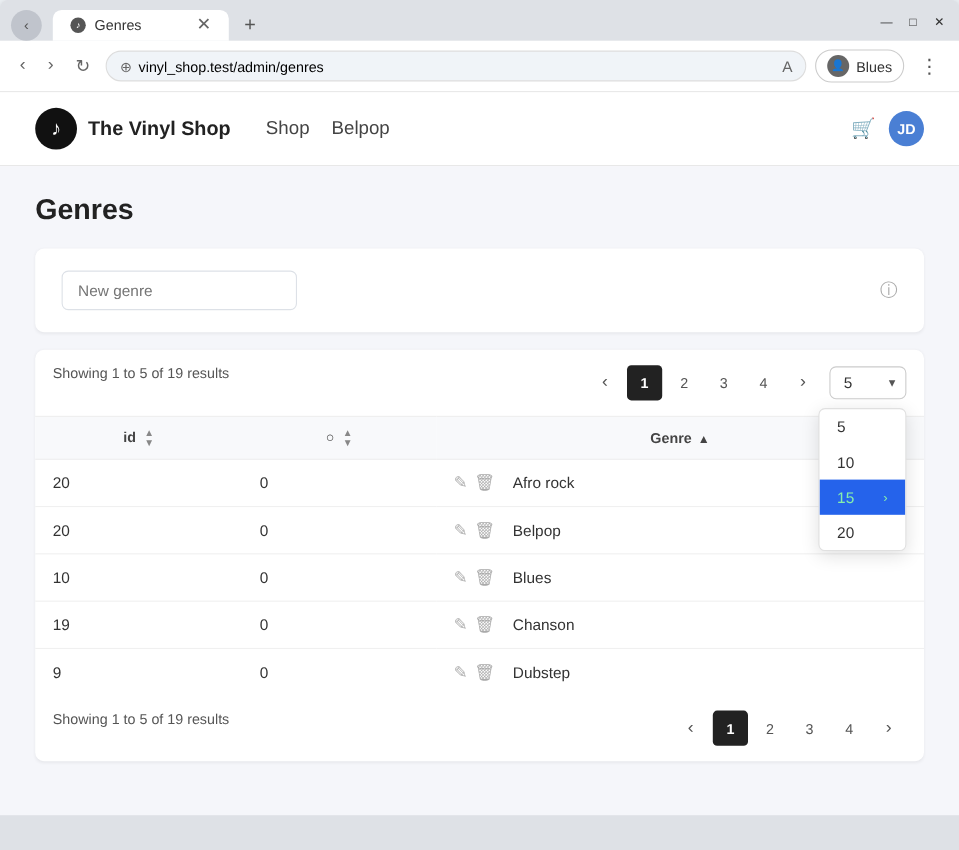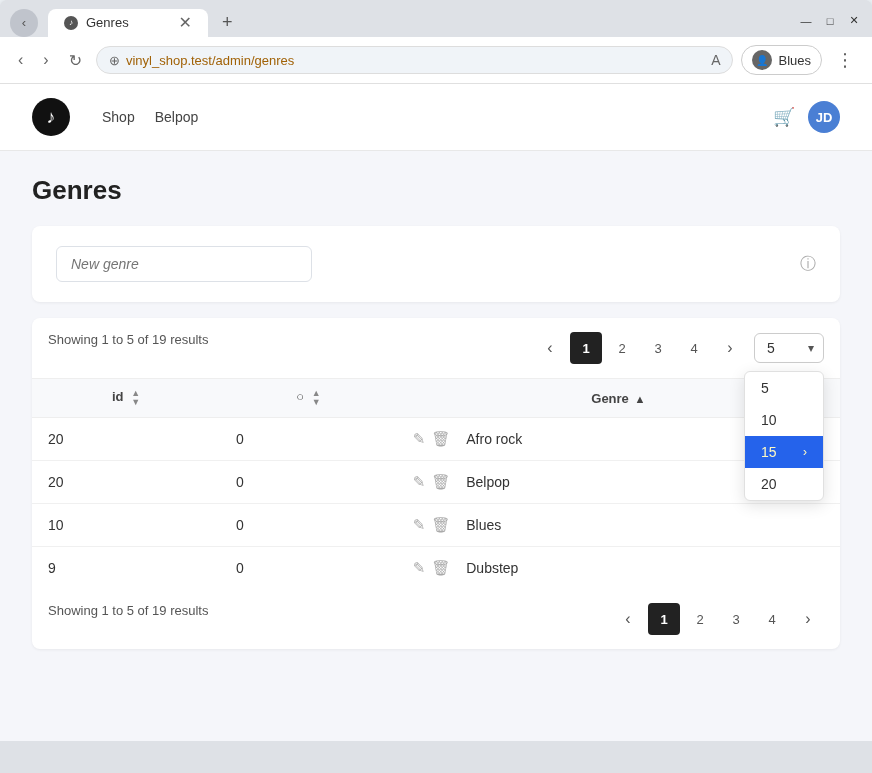--- a/index.html
+++ b/index.html
@@ -12,48 +12,48 @@
     .browser-tab-favicon { width: 14px; height: 14px; border-radius: 50%; background: #555; display: flex; align-items: center; justify-content: center; color: white; font-size: 8px; }
     .browser-tab-close { margin-left: auto; color: #666; cursor: pointer; font-size: 16px; line-height: 1; }
     .new-tab-btn { background: none; border: none; font-size: 18px; color: #555; cursor: pointer; padding: 4px 8px; }
     .win-controls { margin-left: auto; display: flex; gap: 8px; padding-bottom: 4px; }
     .win-ctrl { width: 16px; height: 16px; border-radius: 2px; display: flex; align-items: center; justify-content: center; font-size: 11px; color: #333; cursor: pointer; }
 
     
     .browser-navbar { background: white; padding: 8px 12px; display: flex; align-items: center; gap: 8px; border-bottom: 1px solid #e0e0e0; }
     .nav-btn { background: none; border: none; color: #666; cursor: pointer; font-size: 16px; padding: 4px 6px; border-radius: 4px; }
     .address-bar { flex: 1; display: flex; align-items: center; background: #f0f4f8; border-radius: 20px; padding: 5px 12px; gap: 6px; border: 1px solid #ddd; }
-    .address-text { font-size: 13px; color: #a16207; flex: 1; }
+    .address-text { font-size: 13px; color: #000000; flex: 1; }
     .translate-icon { color: #666; font-size: 14px; }
     .profile-btn { display: flex; align-items: center; gap: 6px; border: 1px solid #ccc; border-radius: 20px; padding: 4px 10px; cursor: pointer; font-size: 13px; background: white; }
     .profile-icon { width: 20px; height: 20px; border-radius: 50%; background: #666; display: flex; align-items: center; justify-content: center; color: white; font-size: 10px; }
     .menu-dots { background: none; border: none; font-size: 18px; color: #555; cursor: pointer; padding: 4px 6px; }
 
     
     .page-content { background: white; min-height: 640px; }
 
     
     .site-header { background: white; border-bottom: 1px solid #e8e8e8; padding: 14px 32px; display: flex; align-items: center; justify-content: space-between; }
     .site-logo { display: flex; align-items: center; gap: 10px; }
     .logo-icon { width: 38px; height: 38px; border-radius: 50%; background: #111; display: flex; align-items: center; justify-content: center; color: white; font-size: 18px; }
     .site-name { font-size: 18px; font-weight: 600; color: #222; }
     .site-nav { display: flex; gap: 20px; align-items: center; margin-left: 24px; }
-    .site-nav a { text-decoration: none; color: #444; font-size: 14px; }
+    .site-nav a { text-decoration: none; color: #444; font-size: 17px; }
     .header-right { display: flex; align-items: center; gap: 12px; }
     .cart-icon { color: #666; font-size: 18px; cursor: pointer; }
     .user-avatar { width: 32px; height: 32px; border-radius: 50%; background: #4a7fd4; display: flex; align-items: center; justify-content: center; color: white; font-size: 13px; font-weight: 600; cursor: pointer; }
 
     
     .main-container { padding: 24px 32px; background: #f5f6fa; min-height: 590px; }
     .page-title { font-size: 26px; font-weight: 600; color: #222; margin-bottom: 20px; }
 
     
     .card { background: white; border-radius: 8px; padding: 20px 24px; margin-bottom: 16px; box-shadow: 0 1px 3px rgba(0,0,0,0.06); }
     .new-genre-row { display: flex; align-items: center; justify-content: space-between; }
-    .genre-input { border: 1px solid #dde1e7; border-radius: 6px; padding: 9px 14px; font-size: 14px; color: #999; width: 256px; outline: none; font-style: italic; }
+    .genre-input { border: 1px solid #dde1e7; border-radius: 6px; padding: 9px 14px; font-size: 14px; color: #999; width: 214px; outline: none; }
     .info-icon { color: #aaa; font-size: 16px; cursor: pointer; }
 
     
     .table-card { background: white; border-radius: 8px; box-shadow: 0 1px 3px rgba(0,0,0,0.06); overflow: visible; position: relative; }
     .showing-text { font-size: 13px; color: #555; }
 
     
     .pagination { display: flex; align-items: center; gap: 4px; }
     .page-btn { width: 32px; height: 32px; border-radius: 4px; border: none; background: none; cursor: pointer; font-size: 13px; color: #555; display: flex; align-items: center; justify-content: center; }
     .page-btn.active { background: #222; color: white; font-weight: 600; }
@@ -72,21 +72,21 @@
     .action-icon { color: #aaa; cursor: pointer; font-size: 15px; }
 
     
     .per-page-select-wrapper { position: relative; display: inline-block; }
     .per-page-select { border: 1px solid #ccc; border-radius: 6px; padding: 6px 30px 6px 12px; font-size: 14px; color: #333; background: white; appearance: none; cursor: pointer; min-width: 70px; }
     .select-chevron { position: absolute; right: 10px; top: 50%; transform: translateY(-50%); font-size: 12px; color: #555; pointer-events: none; }
 
     
     .dropdown-menu { position: absolute; top: 38px; right: 0; background: white; border: 1px solid #e0e0e0; border-radius: 6px; box-shadow: 0 4px 16px rgba(0,0,0,0.12); z-index: 100; min-width: 80px; overflow: hidden; }
     .dropdown-item { padding: 8px 16px; font-size: 14px; color: #333; cursor: pointer; white-space: nowrap; }
-    .dropdown-item.highlighted { background: #2563eb; color: #fef9c3; display: flex; align-items: center; justify-content: space-between; }
+    .dropdown-item.highlighted { background: #2563eb; color: #86efac; display: flex; align-items: center; justify-content: space-between; }
     .check-mark { font-size: 12px; }
 
     
     .table-controls { position: relative; display: flex; align-items: flex-start; justify-content: space-between; padding: 14px 16px; }
   </style>
 </head>
 <body>
 
 <div class="browser-chrome">
 
@@ -126,20 +126,21 @@
     </div>
     <button class="menu-dots">⋮</button>
   </div>
 
   <div class="page-content">
 
     <div class="site-header">
       <div style="display:flex;align-items:center;gap:8px;">
         <div class="site-logo">
           <div class="logo-icon">♪</div>
+          <span class="site-name">The Vinyl Shop</span>
         </div>
         <nav class="site-nav">
           <a href="#">Shop</a>
           <a href="#">Belpop</a>
         </nav>
       </div>
       <div class="header-right">
         <span class="cart-icon">🛒</span>
         <div class="user-avatar">JD</div>
       </div>
@@ -246,20 +247,33 @@
         <div style="display:flex;align-items:center;gap:8px;">
           <div class="action-icons" style="display:inline-flex;gap:6px;margin-right:8px;">
             <span class="action-icon">✎</span>
             <span class="action-icon">🗑</span>
           </div>
           Blues
         </div>
       </td>
     </tr>
               <tr>
+      <td>19</td>
+      <td>0</td>
+      <td>
+        <div style="display:flex;align-items:center;gap:8px;">
+          <div class="action-icons" style="display:inline-flex;gap:6px;margin-right:8px;">
+            <span class="action-icon">✎</span>
+            <span class="action-icon">🗑</span>
+          </div>
+          Chanson
+        </div>
+      </td>
+    </tr>
+              <tr>
       <td>9</td>
       <td>0</td>
       <td>
         <div style="display:flex;align-items:center;gap:8px;">
           <div class="action-icons" style="display:inline-flex;gap:6px;margin-right:8px;">
             <span class="action-icon">✎</span>
             <span class="action-icon">🗑</span>
           </div>
           Dubstep
         </div>

